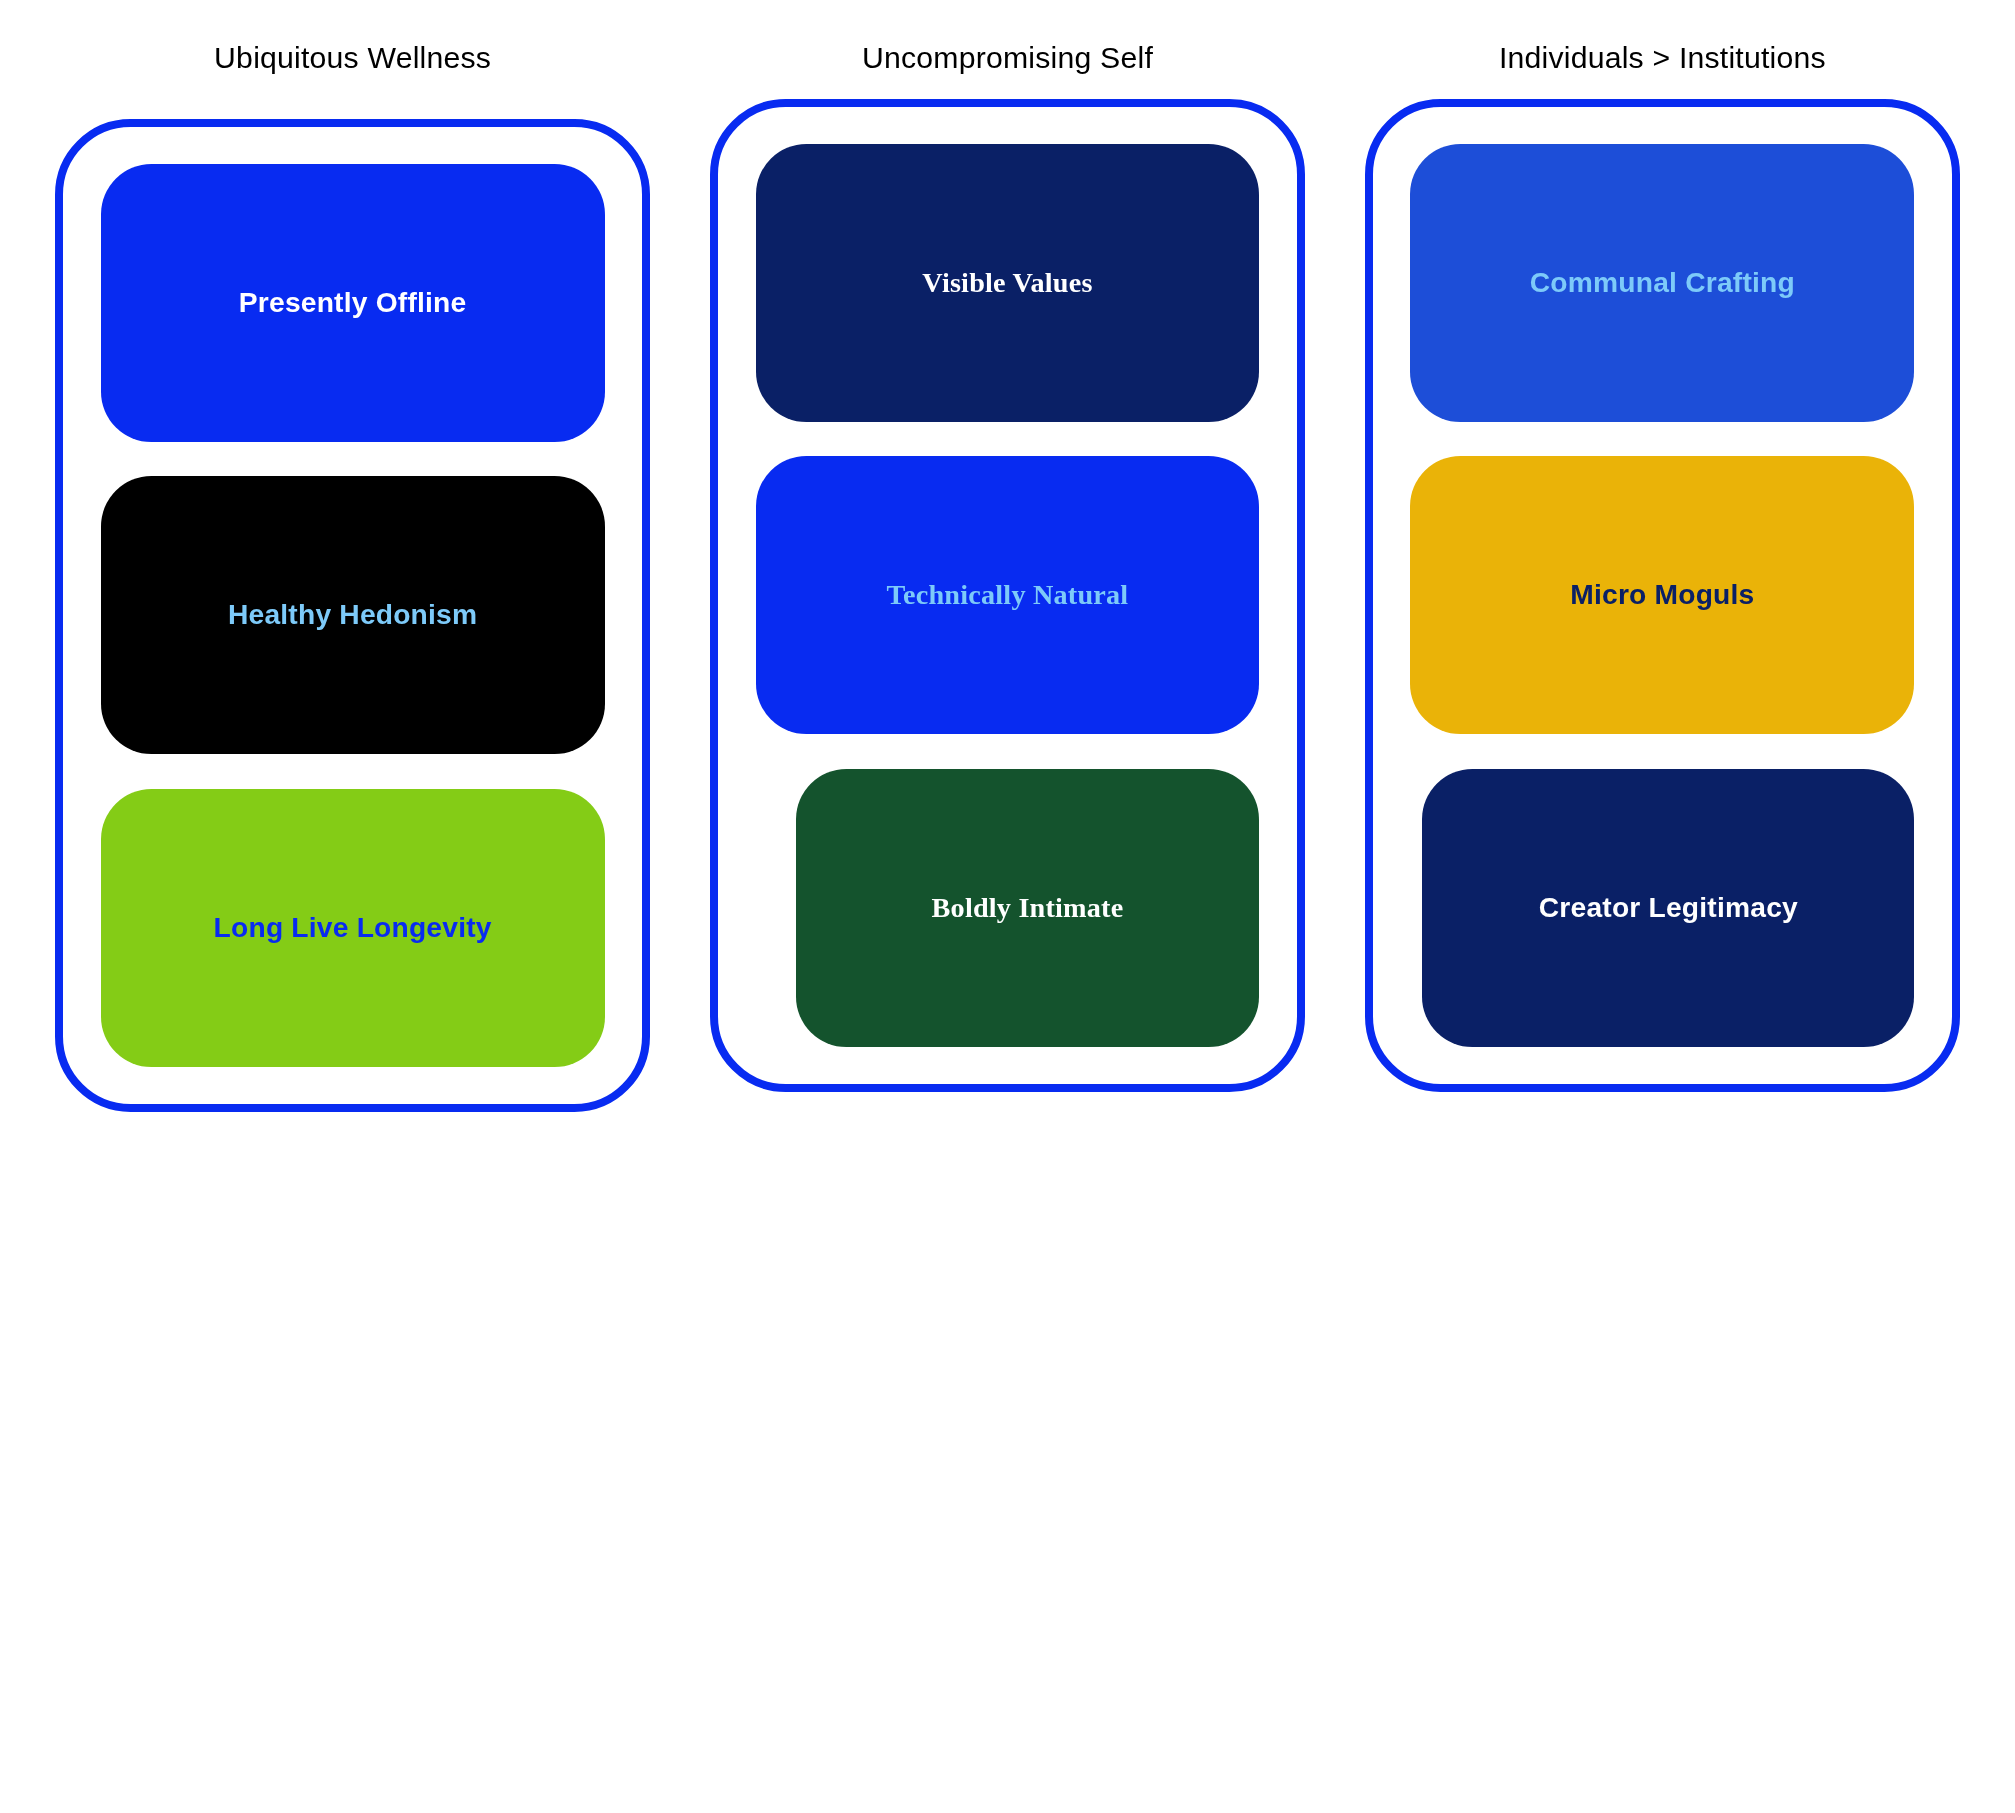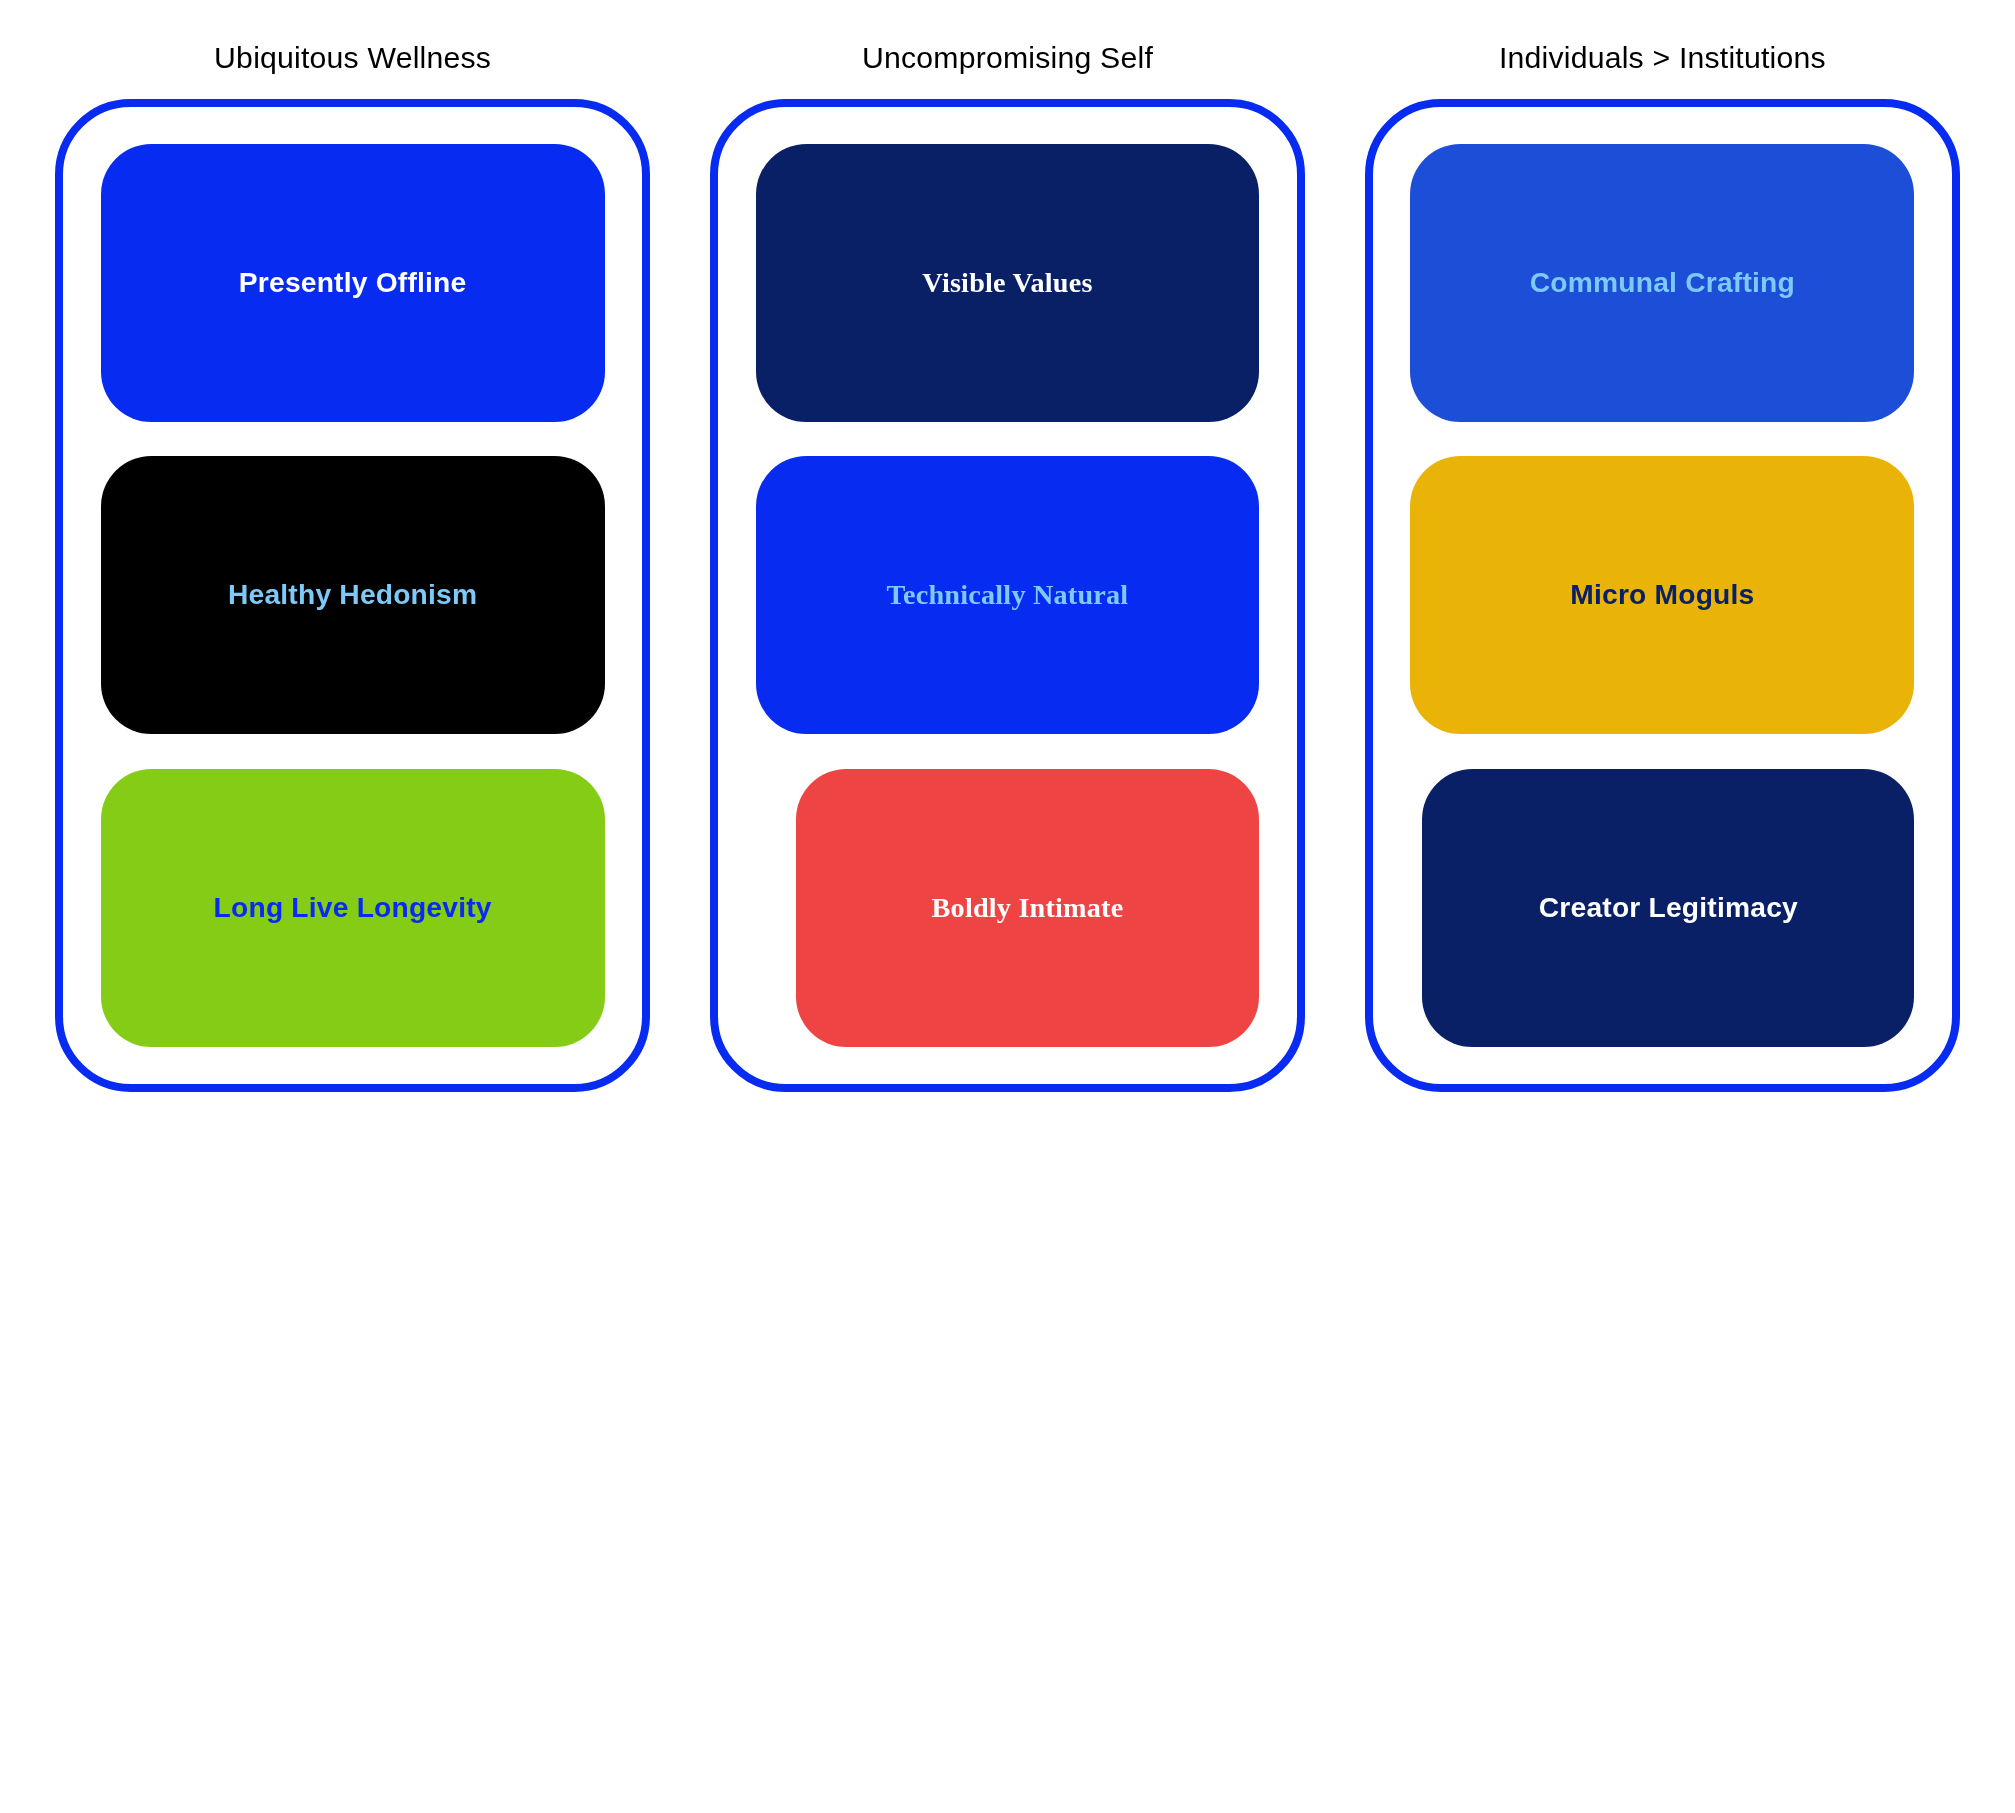--- a/index.html
+++ b/index.html
@@ -65,21 +65,21 @@
   }
 </style>
 </head>
 <body>
 
 <div class="stage">
   <div class="board">
 
     <div class="column">
       <div class="column-title">Ubiquitous Wellness</div>
-      <div class="column-box" style="border-color: rgb(8, 43, 241);">
+      <div class="column-box" style="border-color: rgb(8, 43, 241); margin-top: 20px;">
         <div class="card" style="background: rgb(8, 43, 241); color: rgb(255, 255, 255);">
           <span class="card-label">Presently Offline</span>
         </div>
         <div class="card" style="background: #000000; color: rgb(125, 202, 249);">
           <span class="card-label">Healthy Hedonism</span>
         </div>
         <div class="card" style="background: #84cc16; color: rgb(8, 43, 241);">
           <span class="card-label">Long Live Longevity</span>
         </div>
       </div>
@@ -87,21 +87,21 @@
 
     <div class="column">
       <div class="column-title">Uncompromising Self</div>
       <div class="column-box" style="border-color: rgb(8, 43, 241); font-family: Liberation Serif, serif;">
         <div class="card" style="background: rgb(10, 32, 102); color: rgb(255, 255, 255);">
           <span class="card-label">Visible Values</span>
         </div>
         <div class="card" style="background: rgb(8, 43, 241); color: rgb(125, 202, 249);">
           <span class="card-label">Technically Natural</span>
         </div>
-        <div class="card" style="background: #ef4444; color: rgb(255, 255, 255); margin-left: 40px;">
+        <div class="card" style="background: #14532d; color: rgb(255, 255, 255); margin-left: 40px;">
           <span class="card-label">Boldly Intimate</span>
         </div>
       </div>
     </div>
 
     <div class="column">
       <div class="column-title">Individuals &gt; Institutions</div>
       <div class="column-box" style="border-color: rgb(8, 43, 241);">
         <div class="card" style="background: #1d4ed8; color: rgb(125, 202, 249);">
           <span class="card-label">Communal Crafting</span>

